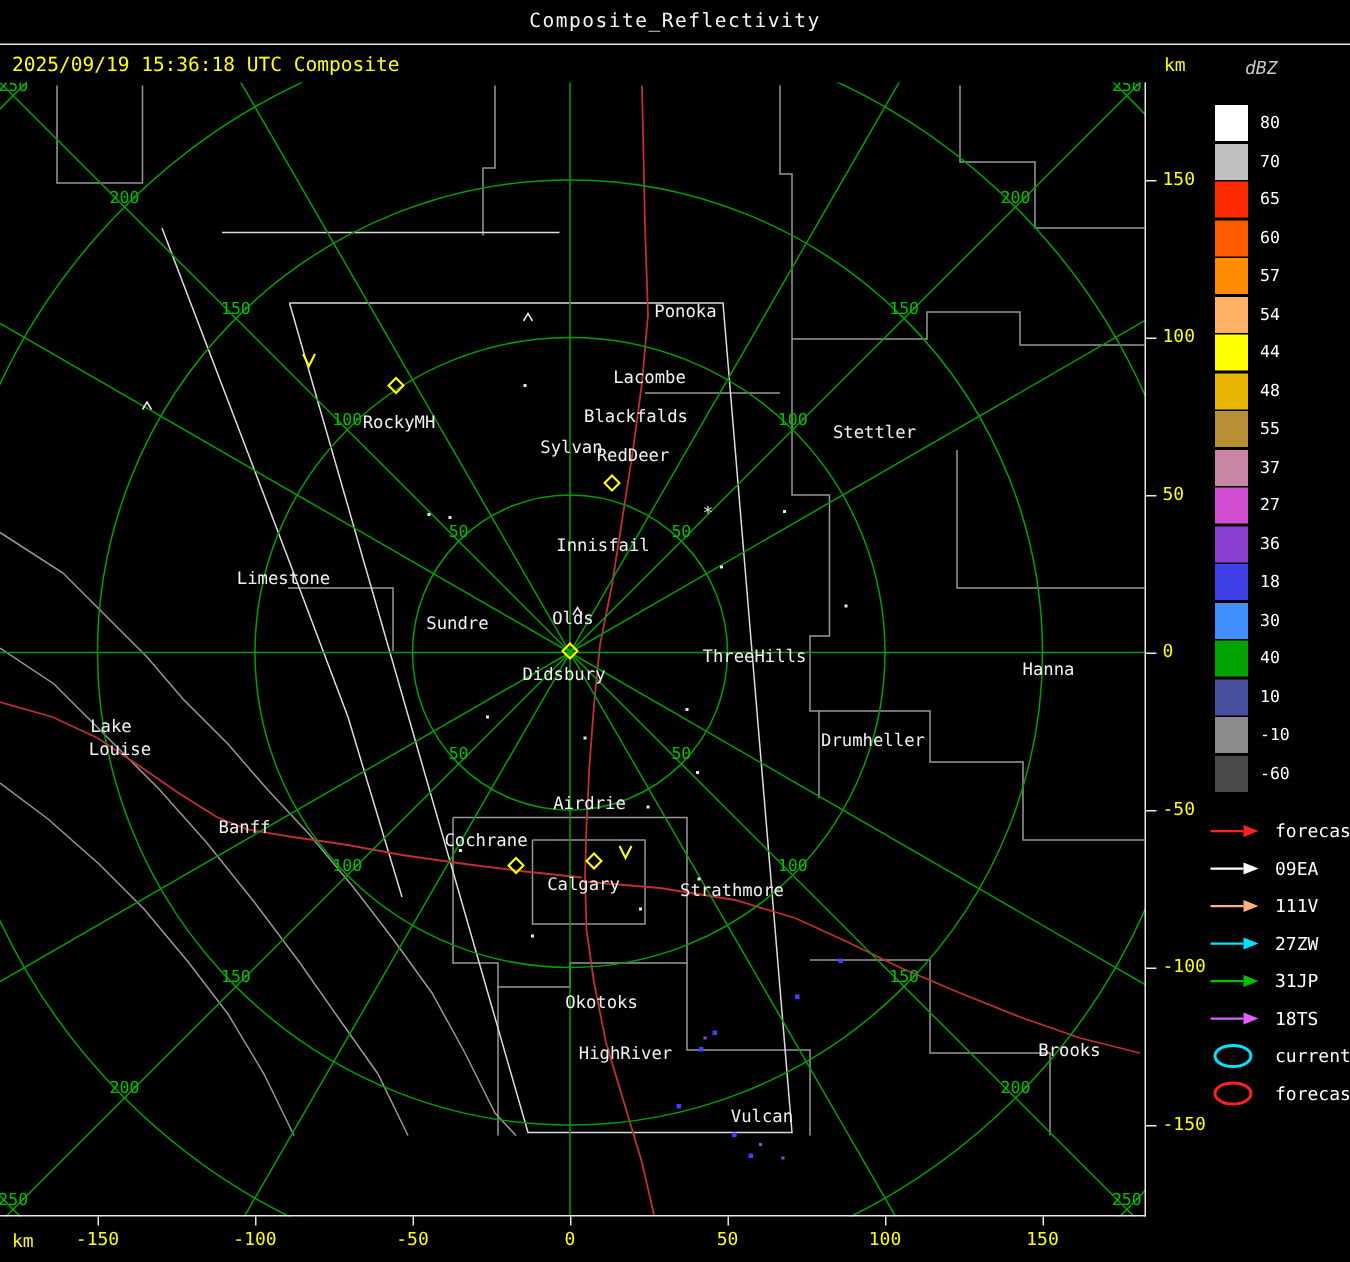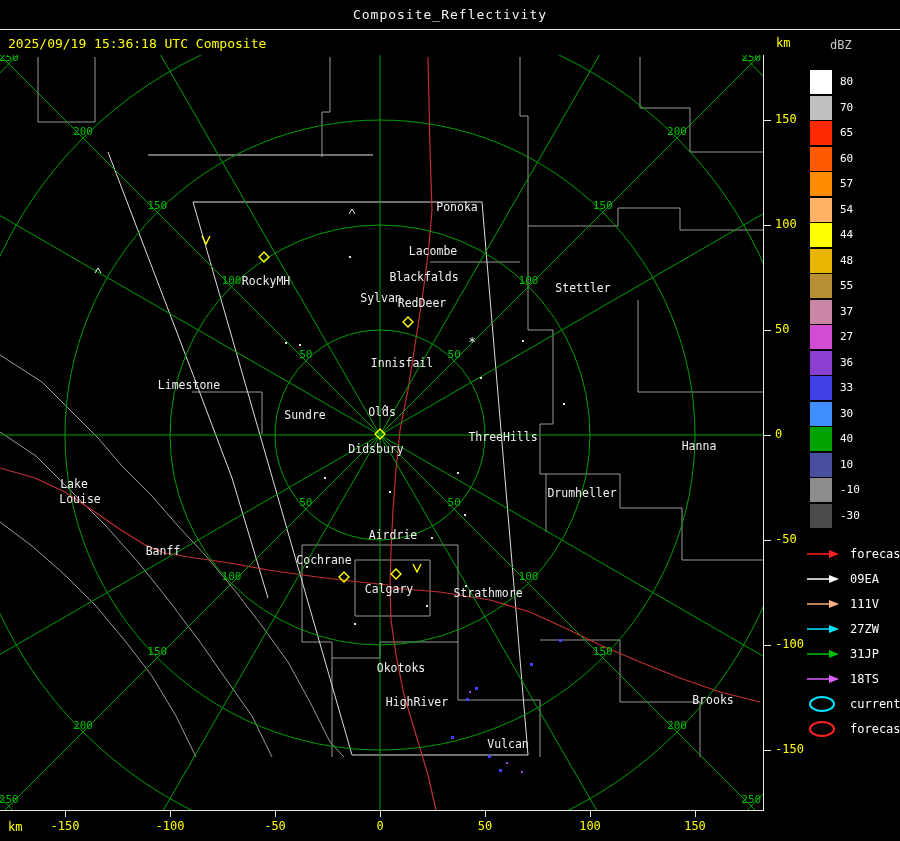--- a/index.html
+++ b/index.html
@@ -8,21 +8,21 @@
   .timestamp{position:absolute;top:36px;left:8px;color:#ffff00;font-size:13px;white-space:pre;}
   .km-top{position:absolute;top:36px;left:776px;color:#ffff00;font-size:12px;}
   .km-bottom{position:absolute;top:820px;left:8px;color:#ffff00;font-size:12px;}
   #map-svg{position:absolute;left:0;top:55px;background:#000;}
   .border-right{position:absolute;left:763px;top:55px;width:1px;height:756px;background:#e8e8e8;}
   .border-bottom{position:absolute;left:0;top:810px;width:764px;height:1px;background:#e8e8e8;}
   .ytick{position:absolute;width:7px;height:1px;background:#e8e8e8;left:764px;}
   .ytick-label{position:absolute;left:775px;color:#ffff00;font-size:12px;}
   .xtick{position:absolute;width:1px;height:6px;background:#e8e8e8;top:811px;}
   .xtick-label{position:absolute;top:819px;width:44px;text-align:center;color:#ffff00;font-size:12px;}
-  .dbz{position:absolute;left:830px;top:38px;color:#c8c8c8;font-size:12px;}
+  .dbz{position:absolute;left:830px;top:38px;color:#c8c8c8;font-size:12px;font-style:italic;}
   .swatch-row{position:absolute;left:810px;height:24px;}
   .swatch{position:absolute;left:0;top:0;width:22px;height:24px;}
   .swatch-label{position:absolute;left:30px;top:0;line-height:24px;color:#ffffff;font-size:11px;white-space:nowrap;}
   .vec-rows{position:absolute;left:806px;top:541px;}
   .vec-row{display:flex;align-items:center;height:25px;gap:10px;color:#ffffff;font-size:12px;white-space:nowrap;}
   svg text{font-family:"DejaVu Sans Mono","Liberation Mono",monospace;}
 </style>
 </head>
 <body>
 
@@ -261,41 +261,41 @@
     <div class="swatch-row" style="top: 325px;">
       <div class="swatch" style="background: rgb(210, 77, 210);"></div>
       <div class="swatch-label">27</div>
     </div>
     <div class="swatch-row" style="top: 351px;">
       <div class="swatch" style="background: rgb(138, 63, 209);"></div>
       <div class="swatch-label">36</div>
     </div>
     <div class="swatch-row" style="top: 376px;">
       <div class="swatch" style="background: rgb(64, 64, 232);"></div>
-      <div class="swatch-label">33</div>
+      <div class="swatch-label">18</div>
     </div>
     <div class="swatch-row" style="top: 402px;">
       <div class="swatch" style="background: rgb(63, 143, 255);"></div>
       <div class="swatch-label">30</div>
     </div>
     <div class="swatch-row" style="top: 427px;">
       <div class="swatch" style="background: rgb(0, 163, 0);"></div>
       <div class="swatch-label">40</div>
     </div>
     <div class="swatch-row" style="top: 453px;">
       <div class="swatch" style="background: rgb(71, 79, 158);"></div>
       <div class="swatch-label">10</div>
     </div>
     <div class="swatch-row" style="top: 478px;">
       <div class="swatch" style="background: rgb(140, 140, 140);"></div>
       <div class="swatch-label">-10</div>
     </div>
     <div class="swatch-row" style="top: 504px;">
       <div class="swatch" style="background: rgb(74, 74, 74);"></div>
-      <div class="swatch-label">-30</div>
+      <div class="swatch-label">-60</div>
     </div>
   </div>
 <div class="vec-rows" id="vectors">
     <div class="vec-row">
       <svg width="34" height="12">
         <line x1="1" y1="6" x2="23" y2="6" stroke="#ff2020" stroke-width="1.5"></line>
         <polygon points="23,2 33,6 23,10" fill="#ff2020"></polygon>
       </svg>
       <span>forecast</span>
     </div>

